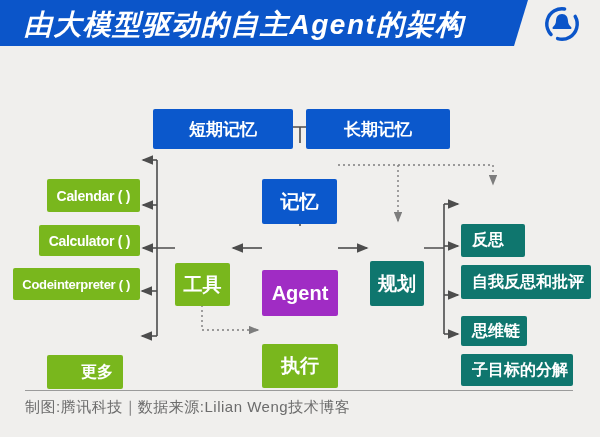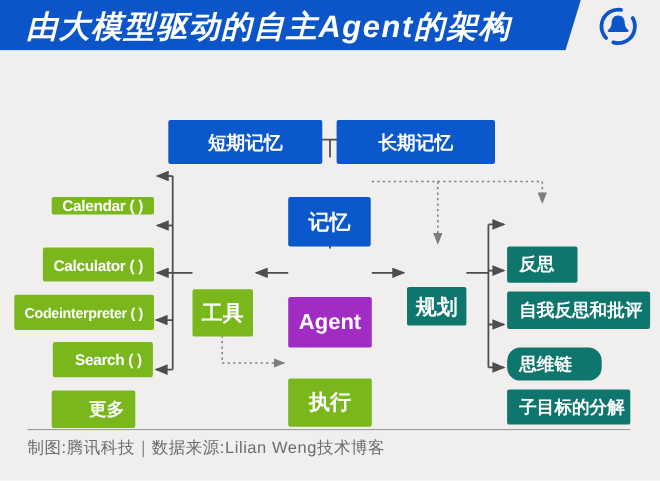--- a/index.html
+++ b/index.html
@@ -102,27 +102,26 @@
   </svg>
 
   <div class="node blue fs17" style="left:153px;top:73px;width:140px;height:40px;">短期记忆</div>
   <div class="node blue fs17" style="left:306px;top:73px;width:144px;height:40px;">长期记忆</div>
 
   <div class="node blue fs19" style="left:262px;top:143px;width:75px;height:45px;">记忆</div>
   <div class="node purple fs20" style="left:262px;top:234px;width:76px;height:46px;">Agent</div>
   <div class="node green fs19" style="left:262px;top:308px;width:76px;height:44px;">执行</div>
 
   <div class="node green fs19" style="left:175px;top:227px;width:55px;height:43px;">工具</div>
-  <div class="node green fs14 ar" style="left:47px;top:143px;width:93px;height:16px;">Calendar ( )</div>
+  <div class="node green fs14 ar" style="left:47px;top:143px;width:93px;height:33px;">Calendar ( )</div>
   <div class="node green fs14 ar" style="left:39px;top:189px;width:101px;height:31px;">Calculator ( )</div>
   <div class="node green fs13 ar" style="left:13px;top:232px;width:127px;height:32px;">Codeinterpreter ( )</div>
-  <div class="node green fs14 ar" style="left:48px;top:275px;width:91px;height:32px;">Search ( )</div>
   <div class="node green fs16 ar" style="left:47px;top:319px;width:76px;height:34px;">更多</div>
 
-  <div class="node cyan fs19" style="left:370px;top:225px;width:54px;height:35px;">规划</div>
+  <div class="node cyan fs19" style="left:370px;top:225px;width:54px;height:45px;">规划</div>
   <div class="node cyan fs16 al" style="left:461px;top:188px;width:64px;height:33px;">反思</div>
   <div class="node cyan fs16 al" style="left:461px;top:229px;width:130px;height:34px;">自我反思和批评</div>
-  <div class="node cyan fs16 al" style="left:461px;top:280px;width:86px;height:30px;border-radius:12px;">思维链</div>
+  <div class="node cyan fs16 al" style="left:461px;top:280px;width:66px;height:30px;">思维链</div>
   <div class="node cyan fs16 al" style="left:461px;top:318px;width:112px;height:32px;">子目标的分解</div>
 
   <div class="footer-rule"></div>
   <div class="footer-credit">制图:腾讯科技｜数据来源:Lilian Weng技术博客</div>
 </div>
 
 </body></html>

